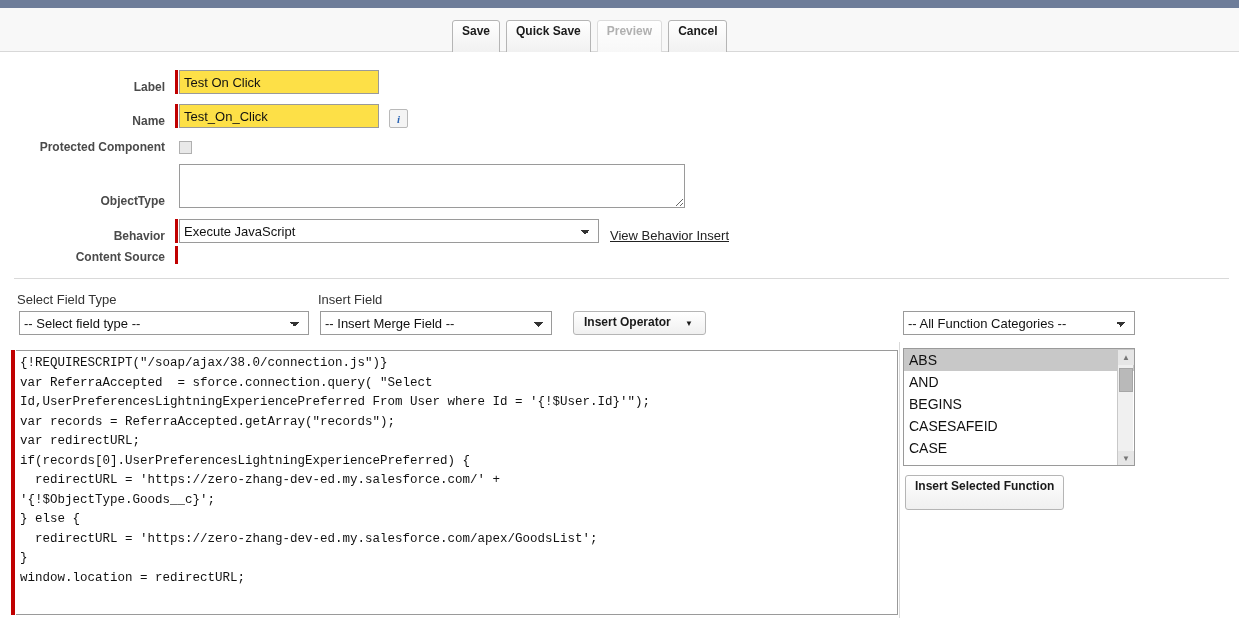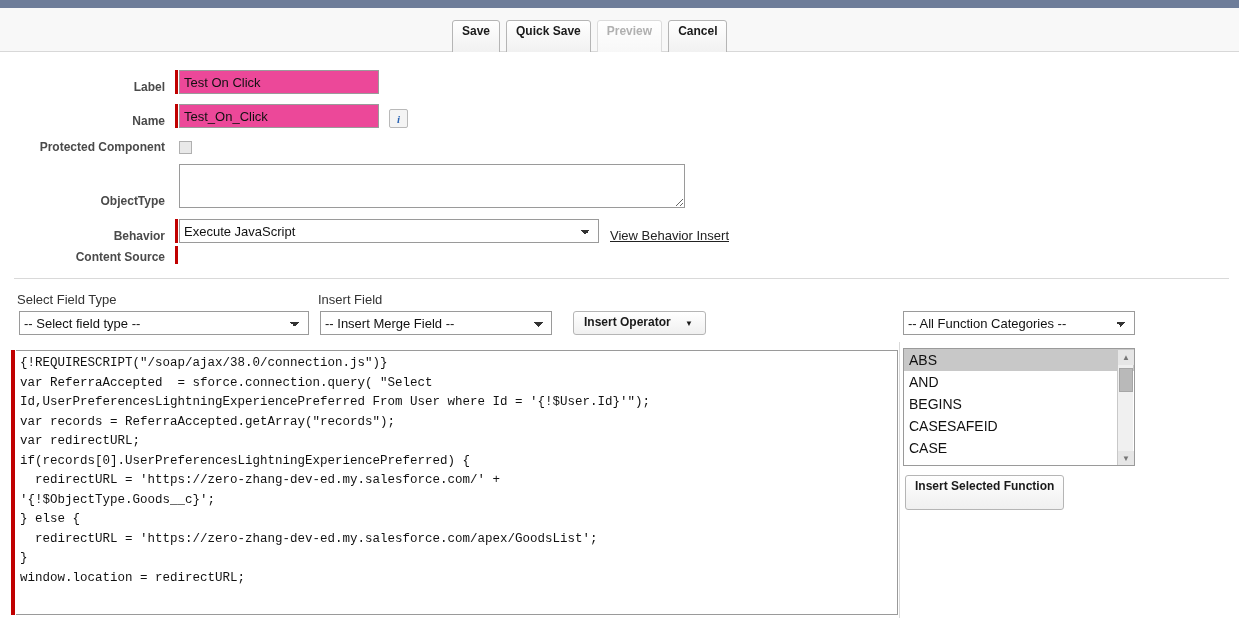--- a/index.html
+++ b/index.html
@@ -95,21 +95,21 @@
     margin-right: 1px;
   }
   .req-spacer {
     width: 4px;
   }
   .txt-input {
     font-family: "Liberation Sans", sans-serif;
     font-size: 13px;
     color: #111111;
     border: 1px solid #9a9a9a;
-    background: #ec4899;
+    background: #fde047;
     padding: 2px 4px;
     box-sizing: border-box;
     height: 24px;
   }
   .txt-area {
     font-family: "Liberation Sans", sans-serif;
     font-size: 12px;
     color: #111111;
     border: 1px solid #9a9a9a;
     background: #ffffff;

